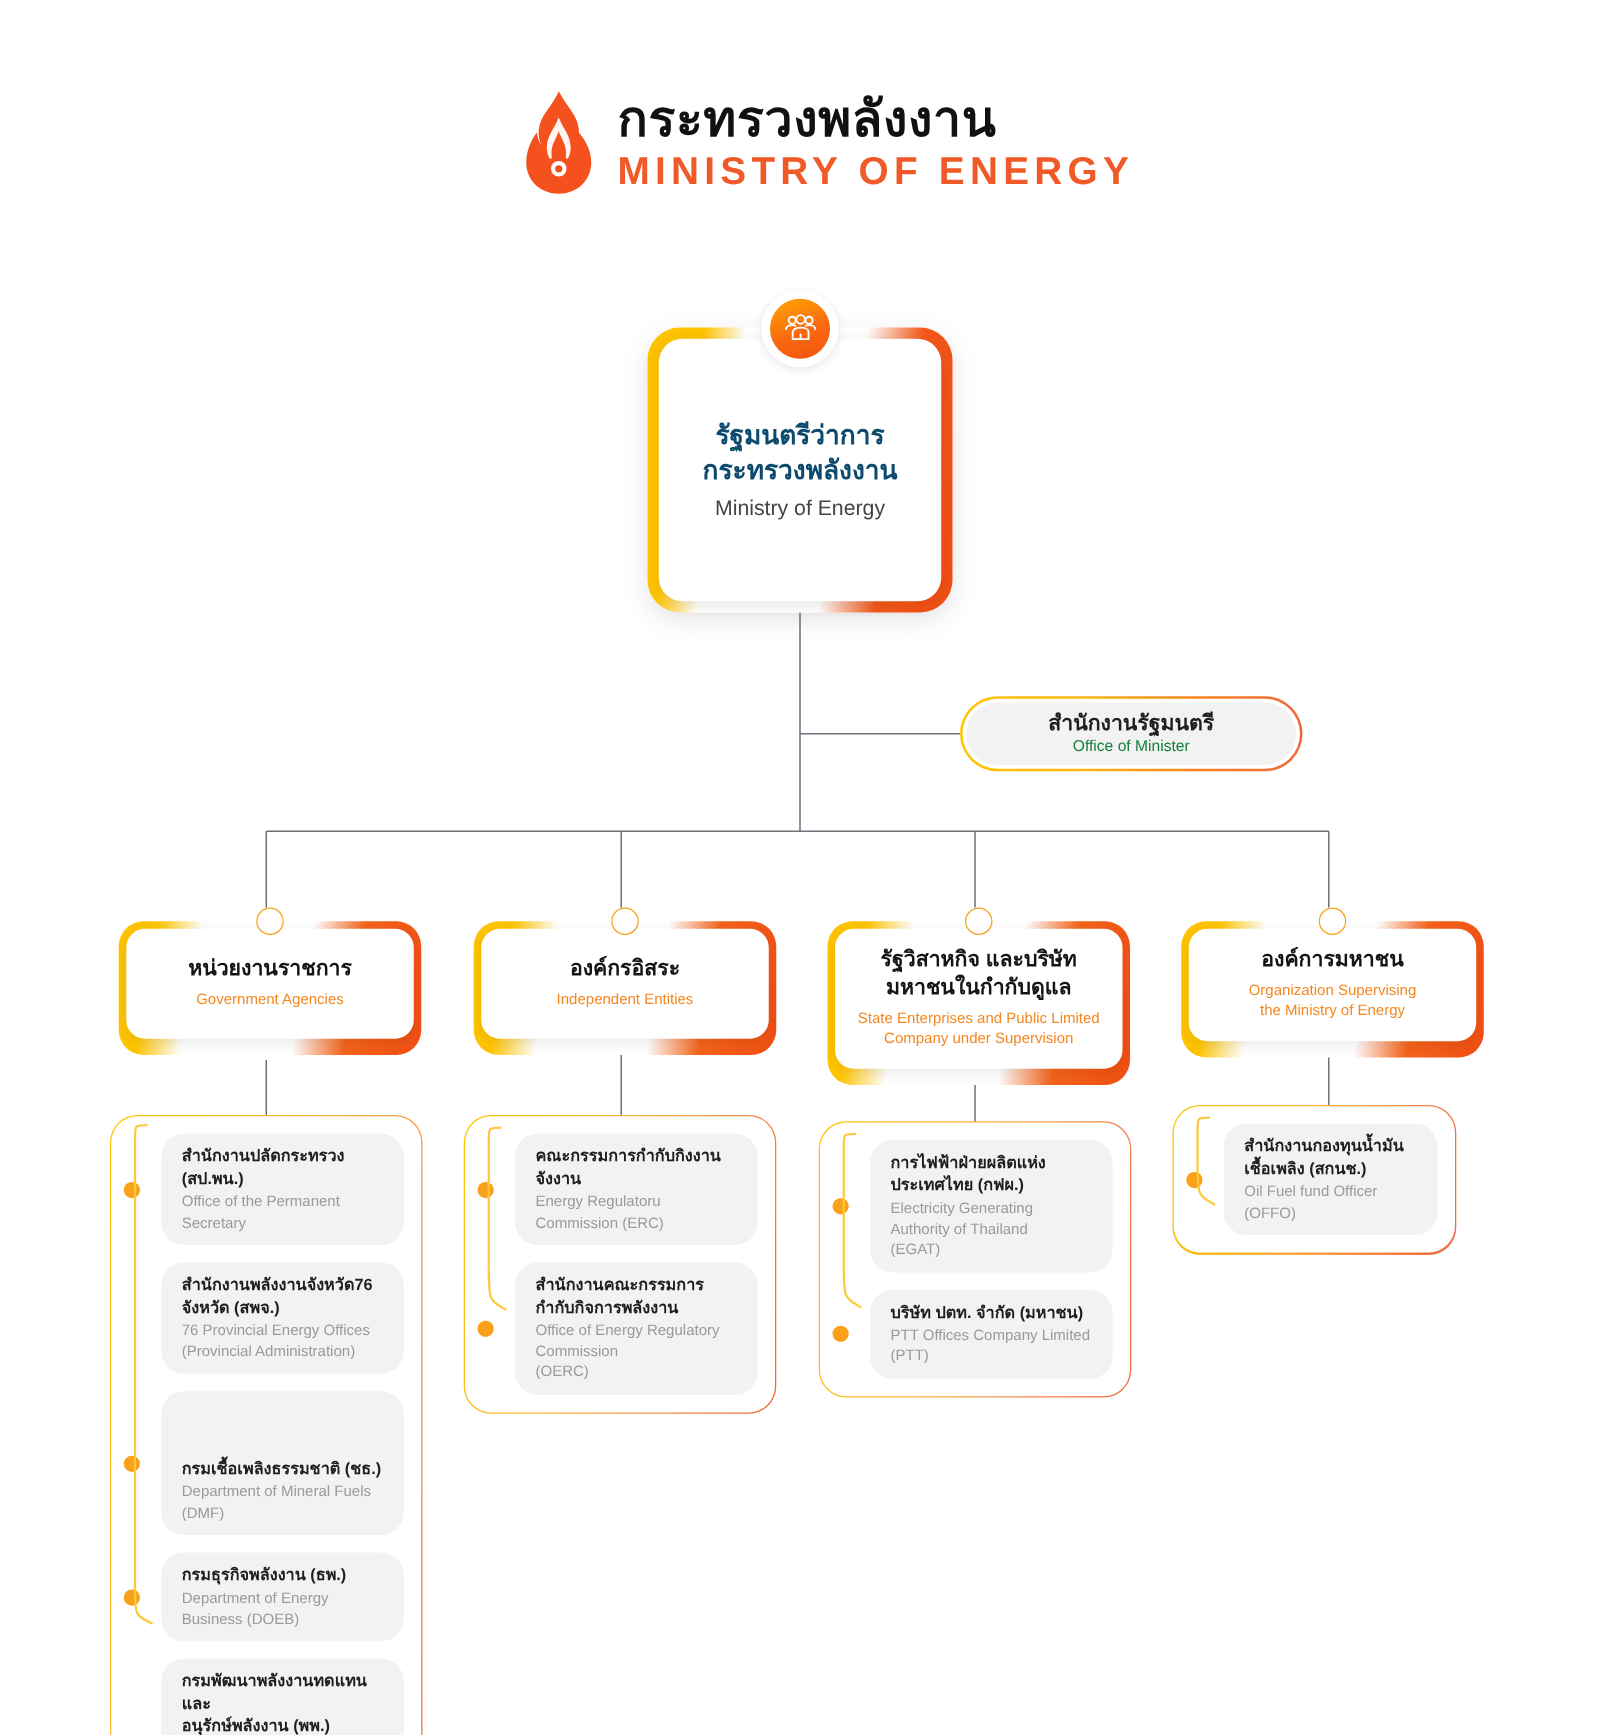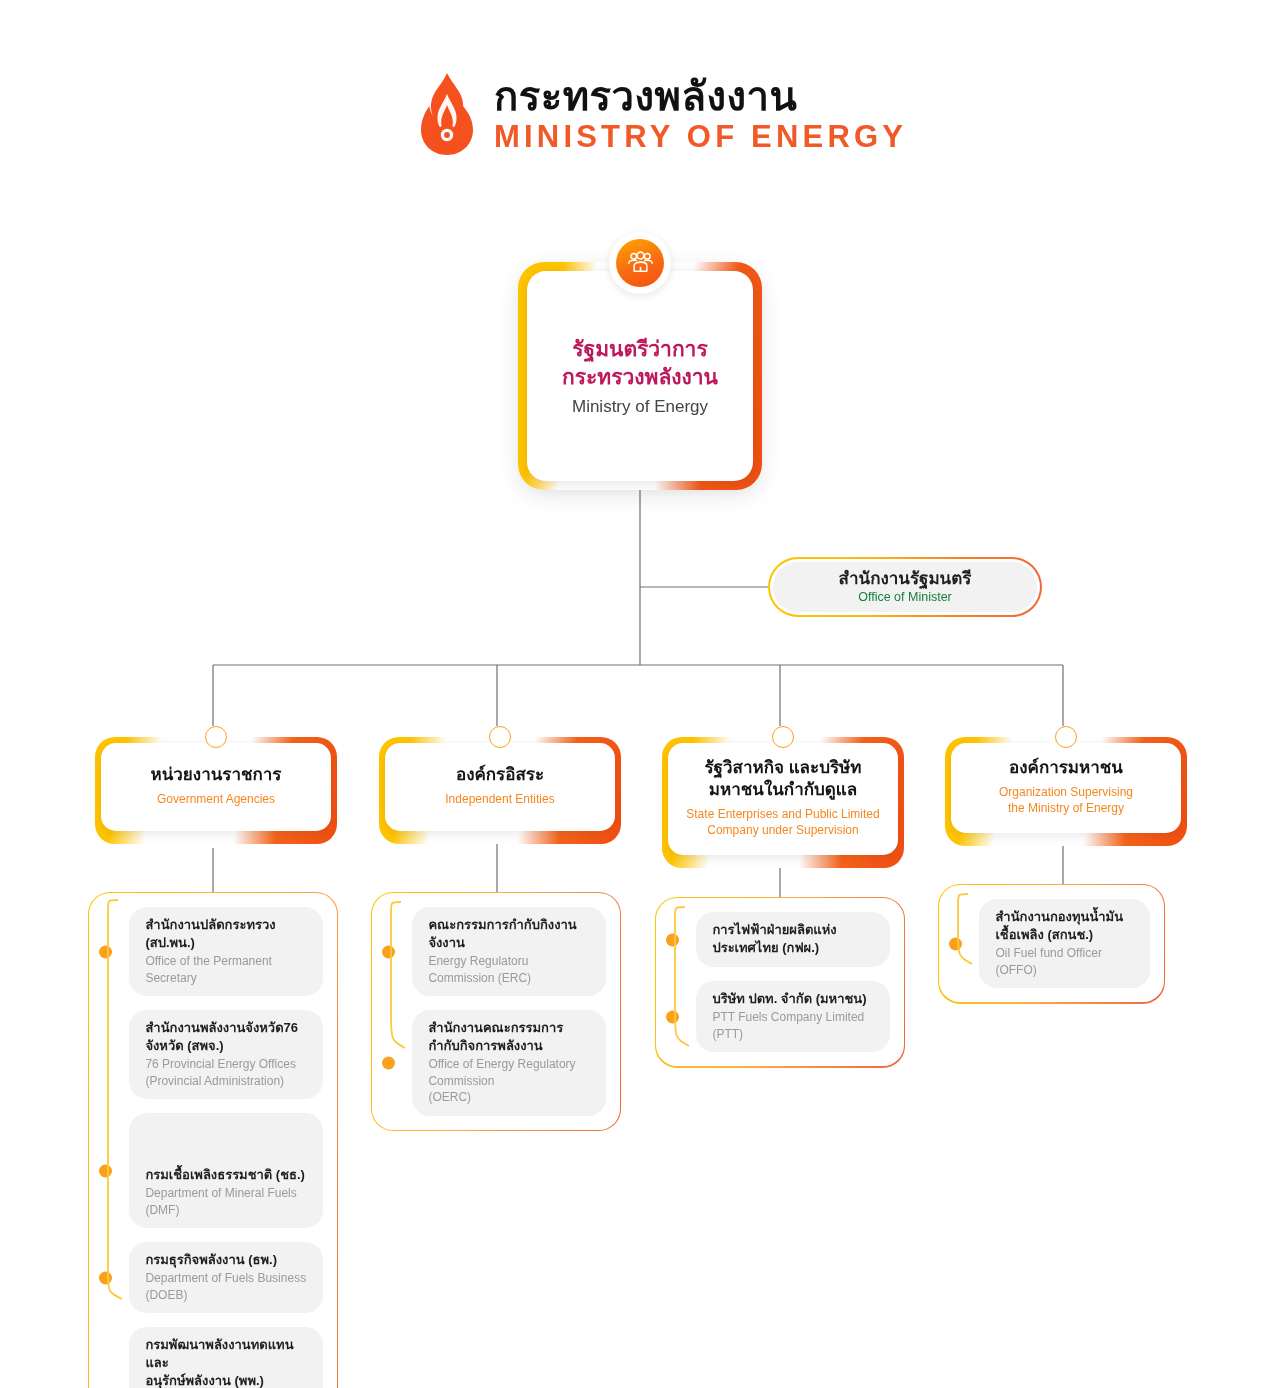--- a/index.html
+++ b/index.html
@@ -71,21 +71,21 @@
     display: flex;
     flex-direction: column;
     align-items: center;
     justify-content: center;
     text-align: center;
     box-shadow: 0 3px 14px rgba(0,0,0,.10);
   }
   .root-th {
     font-size: 21px;
     font-weight: 700;
-    color: #be185d;
+    color: #0c4a6e;
     line-height: 1.32;
   }
   .root-en {
     font-size: 17px;
     color: #444;
     margin-top: 6px;
   }
   .root-icon-wrap {
     position: absolute;
     left: 50%; top: -30px;
@@ -339,21 +339,21 @@
 (Provincial Administration)</div>
         </div>
         <div class="leaf" style="margin-top: 14px;">
           <span class="dot"></span>
           <div class="leaf-th" style="white-space: pre-line; margin-top: 44px;">กรมเชื้อเพลิงธรรมชาติ (ชธ.)</div>
           <div class="leaf-en" style="white-space: pre-line;">Department of Mineral Fuels (DMF)</div>
         </div>
         <div class="leaf" style="margin-top: 14px;">
           <span class="dot"></span>
           <div class="leaf-th" style="white-space: pre-line;">กรมธุรกิจพลังงาน (ธพ.)</div>
-          <div class="leaf-en" style="white-space: pre-line;">Department of Fuels Business (DOEB)</div>
+          <div class="leaf-en" style="white-space: pre-line;">Department of Energy Business (DOEB)</div>
         </div>
         <div class="leaf" style="margin-top: 14px;">
           <span class="dot"></span>
           <div class="leaf-th" style="white-space: pre-line;">กรมพัฒนาพลังงานทดแทนและ
 อนุรักษ์พลังงาน (พพ.)</div>
           <div class="leaf-en" style="white-space: pre-line;">Department of Alternative Energy
 Development and Efficiency (DEDE)</div>
         </div>
       </div>
   </div>
@@ -372,25 +372,27 @@
 (OERC)</div>
         </div>
       </div>
   </div>
 
   <div class="leafbox" id="leaf2" style="left:655px; top:897px; width:250px;">
     <div class="leafbox-inner">
         <div class="leaf">
           <span class="dot"></span>
           <div class="leaf-th" style="white-space: pre-line;">การไฟฟ้าฝ่ายผลิตแห่งประเทศไทย (กฟผ.)</div>
+          <div class="leaf-en" style="white-space: pre-line;">Electricity Generating Authority of Thailand
+(EGAT)</div>
         </div>
         <div class="leaf" style="margin-top: 14px;">
           <span class="dot"></span>
           <div class="leaf-th" style="white-space: pre-line;">บริษัท ปตท. จำกัด (มหาชน)</div>
-          <div class="leaf-en" style="white-space: pre-line;">PTT Fuels Company Limited (PTT)</div>
+          <div class="leaf-en" style="white-space: pre-line;">PTT Offices Company Limited (PTT)</div>
         </div>
       </div>
   </div>
 
   <div class="leafbox" id="leaf3" style="left:938px; top:884px; width:227px;">
     <div class="leafbox-inner">
         <div class="leaf">
           <span class="dot"></span>
           <div class="leaf-th" style="white-space: pre-line;">สำนักงานกองทุนน้ำมันเชื้อเพลิง (สกนช.)</div>
           <div class="leaf-en" style="white-space: pre-line;">Oil Fuel fund Officer (OFFO)</div>

